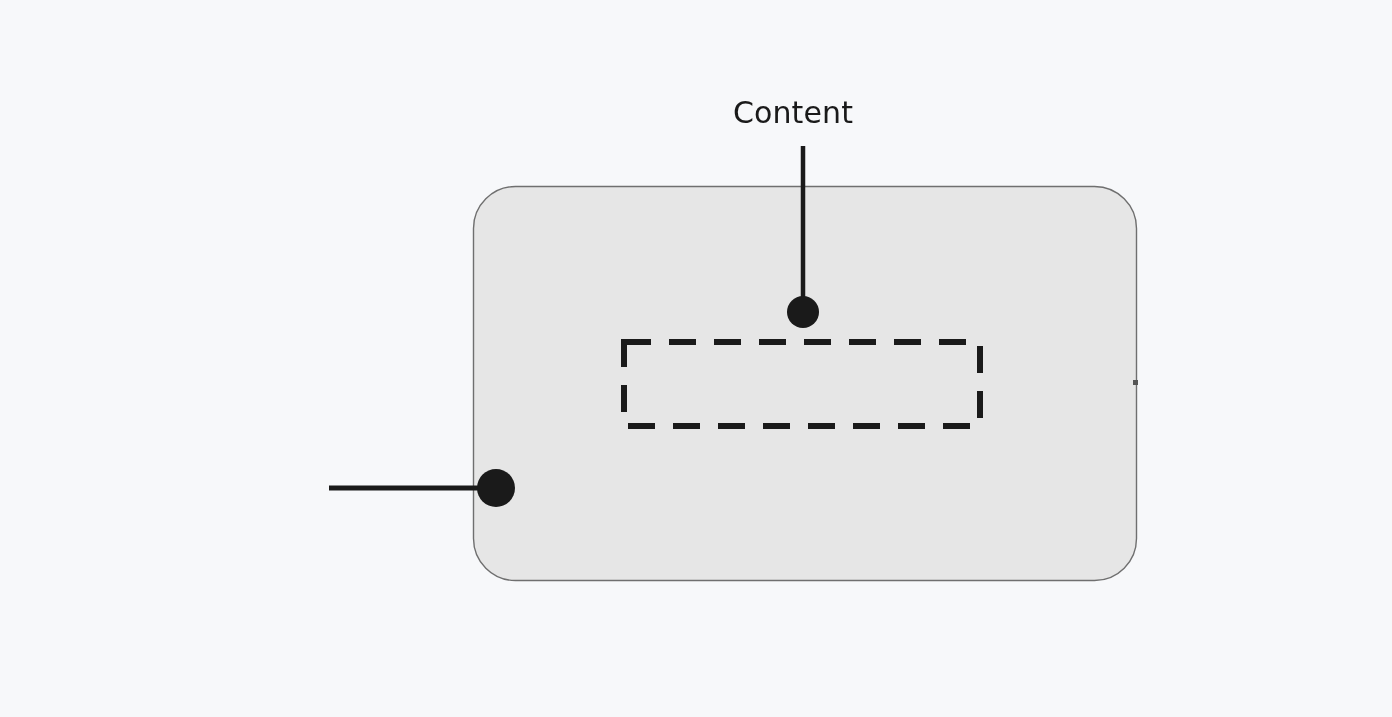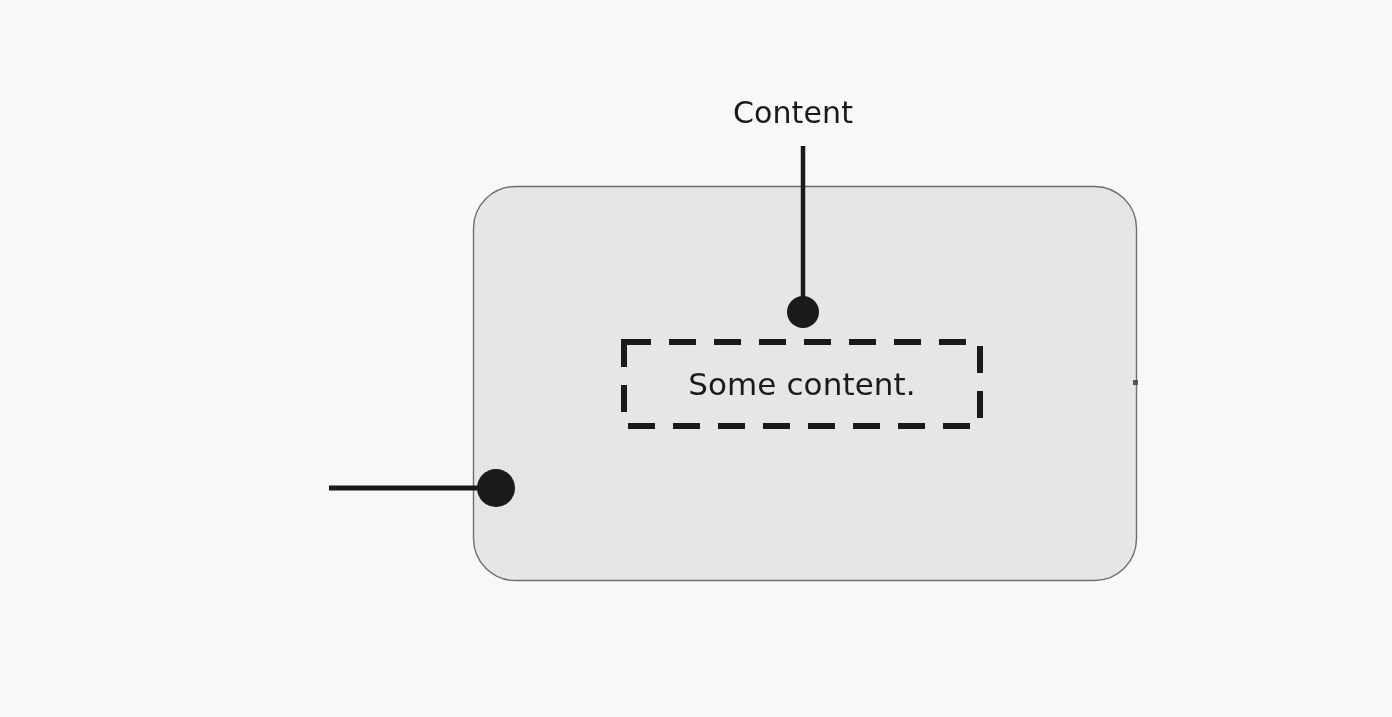--- a/index.html
+++ b/index.html
@@ -80,15 +80,14 @@
 
     <circle cx="496" cy="488" r="19" fill="#1a1a1a"></circle>
 
     <rect x="1133" y="380" width="5" height="5" fill="#555"></rect>
 
   </svg>
 
   <div class="diagram-label" id="label-content">Content</div>
 
 
-  <div id="content-text">Some content.</div>
 
 </div>
 
 </body></html>

